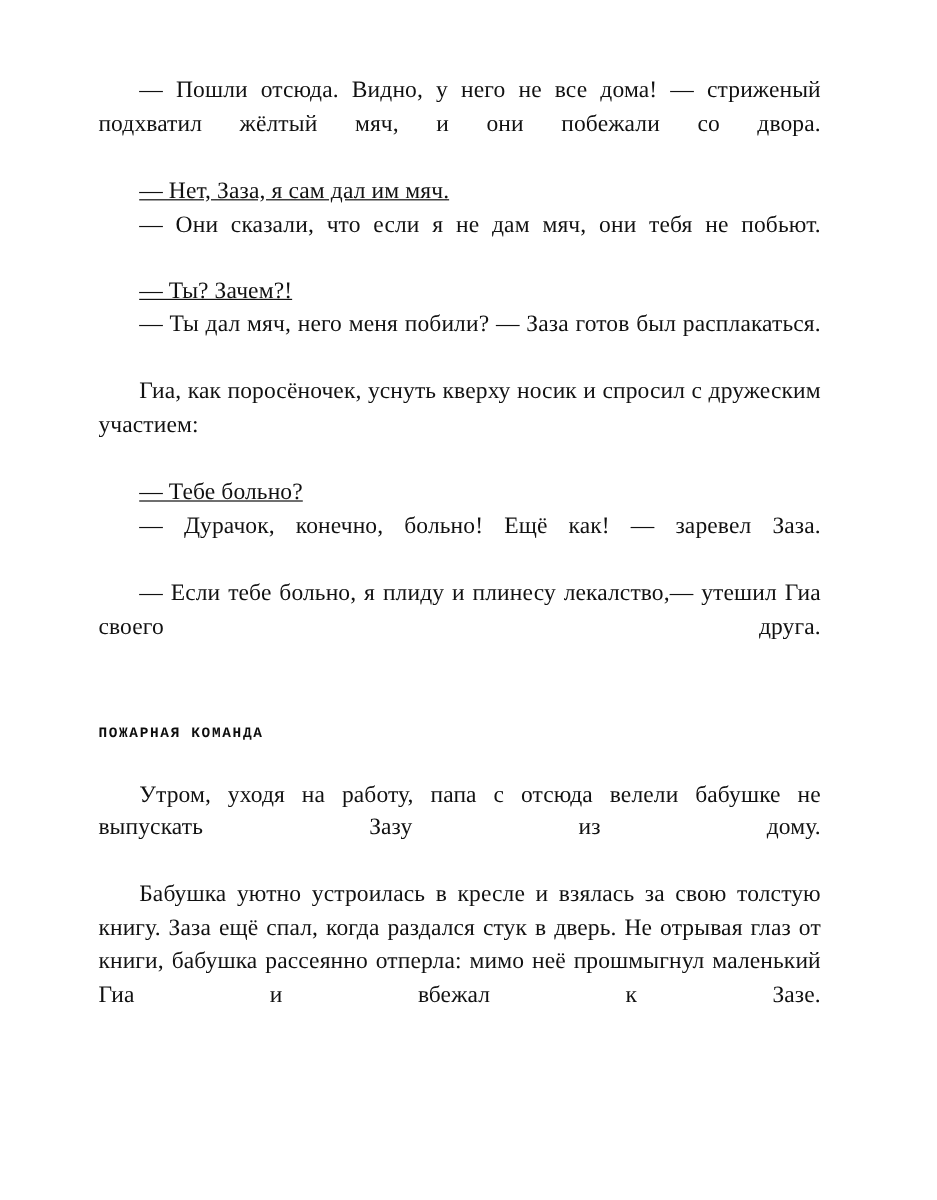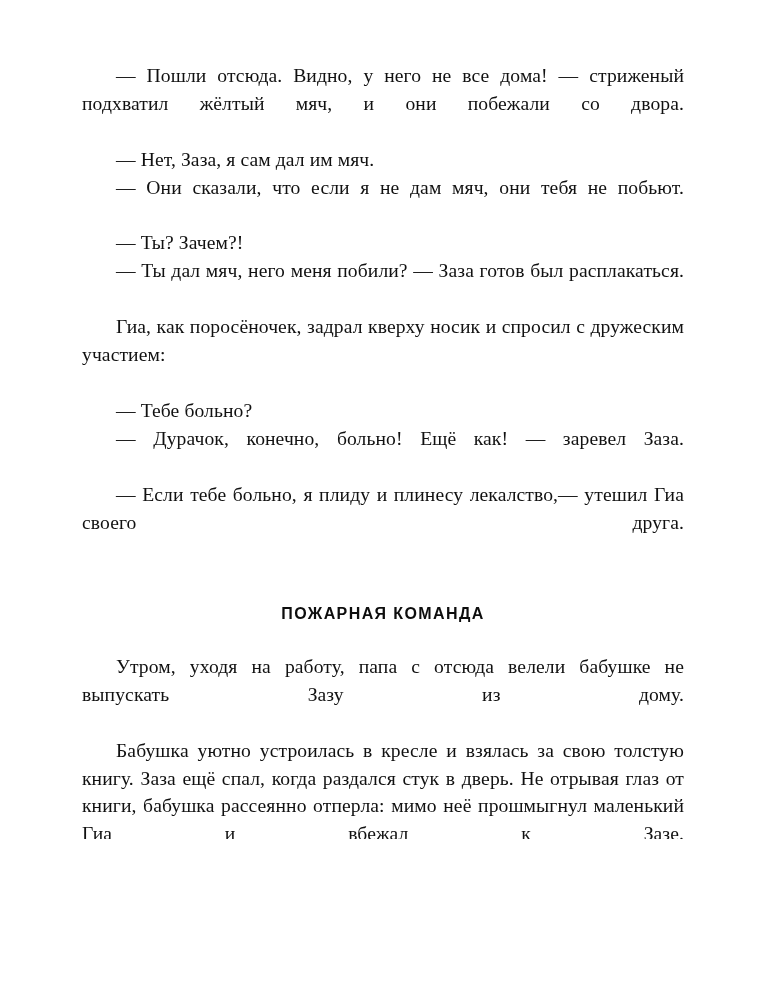--- a/index.html
+++ b/index.html
@@ -36,33 +36,34 @@
     text-align: justify;
   }
   
   p.para:after {
     content: "";
     display: inline-block;
     width: 100%;
   }
   p.para.nojust {
     text-align: left;
+    text-decoration: underline;
   }
   p.para.nojust:after { content: none; display: none; }
 
   .section-heading {
     margin: 0;
     padding: 0;
-    font-family: Liberation Sans, sans-serif;
+    font-family: Liberation Mono, monospace;
     font-weight: bold;
-    font-size: 16px;
+    font-size: 12px;
     letter-spacing: 1.4px;
     color: #0d0d0d;
     text-indent: 0;
-    text-align: center;
+    text-align: left;
     line-height: 1.1;
   }
   .gap-before-heading { height: 41px; }
   .gap-after-heading { height: 30px; }
 
   .page-number {
     position: absolute;
     left: 82px;
     top: 893px;
     font-family: "Liberation Serif", "DejaVu Serif", serif;
@@ -75,21 +76,21 @@
 
 <div class="page">
 
   <div class="text-block">
 
     <p class="para">— Пошли отсюда. Видно, у него не все дома! — стриженый подхватил жёлтый мяч, и они побежали со двора.</p>
     <p class="para nojust">— Нет, Заза, я сам дал им мяч.</p>
     <p class="para">— Они сказали, что если я не дам мяч, они тебя не побьют.</p>
     <p class="para nojust">— Ты? Зачем?!</p>
     <p class="para">— Ты дал мяч, него меня побили? — Заза готов был расплакаться.</p>
-    <p class="para">Гиа, как поросёночек, задрал кверху носик и спросил с дружеским участием:</p>
+    <p class="para">Гиа, как поросёночек, уснуть кверху носик и спросил с дружеским участием:</p>
     <p class="para nojust">— Тебе больно?</p>
     <p class="para">— Дурачок, конечно, больно! Ещё как! — заревел Заза.</p>
     <p class="para">— Если тебе больно, я плиду и плинесу лекалство,— утешил Гиа своего друга.</p>
 
     <div class="gap-before-heading"></div>
     <h2 class="section-heading">ПОЖАРНАЯ КОМАНДА</h2>
     <div class="gap-after-heading"></div>
 
     <p class="para">Утром, уходя на работу, папа с отсюда велели бабушке не выпускать Зазу из дому.</p>
     <p class="para">Бабушка уютно устроилась в кресле и взялась за свою толстую книгу. Заза ещё спал, когда раздался стук в дверь. Не отрывая глаз от книги, бабушка рассеянно отперла: мимо неё прошмыгнул маленький Гиа и вбежал к Зазе.</p>

